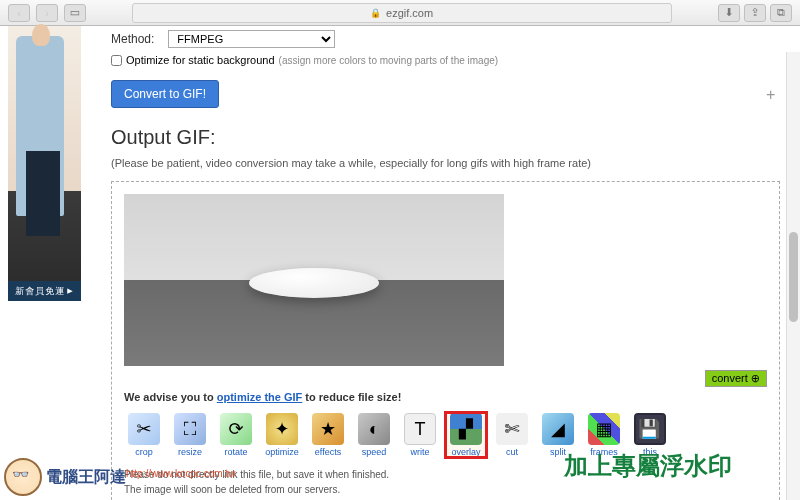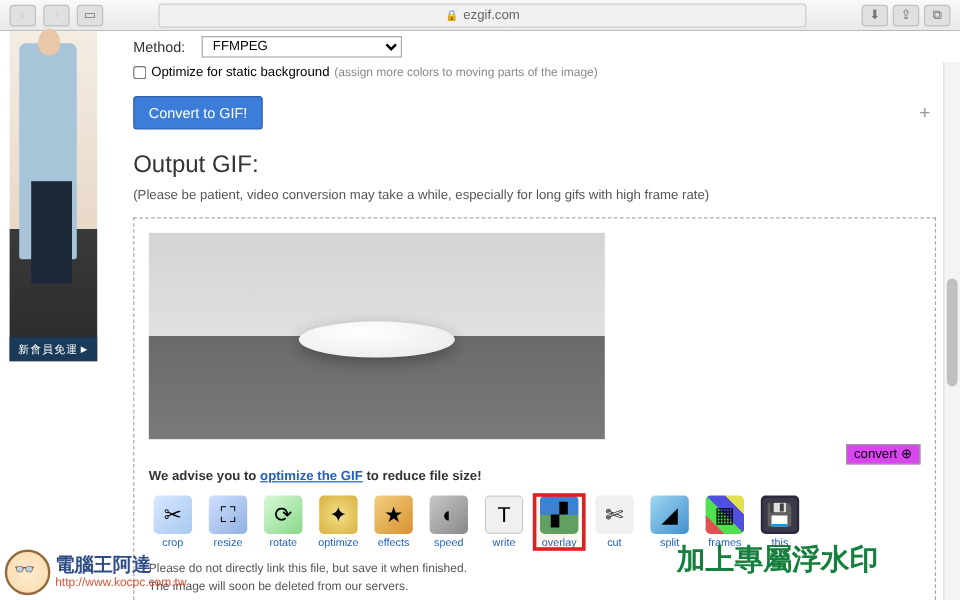--- a/index.html
+++ b/index.html
@@ -25,21 +25,21 @@
 .checkbox-row { display: flex; align-items: flex-end; gap: 4px; margin-top: 6px; font-size: 11px; }
 .checkbox-row input { width: 11px; height: 11px; }
 .checkbox-row .hint { color: #888; font-size: 10px; }
 .convert-btn { background: #3b7dd8; color: #fff; border: 1px solid #2d5fa8; padding: 6px 12px; border-radius: 3px; font-size: 12px; margin-top: 14px; cursor: pointer; }
 .output-title { font-size: 20px; font-weight: normal; margin-top: 18px; color: #333; }
 .patience { font-size: 11px; color: #555; margin-top: 8px; }
 .output-box { border: 1px dashed #aaa; margin-top: 12px; padding: 12px; background: #fff; }
 .gif-preview { width: 380px; height: 172px; background: linear-gradient(#d4d4d4 0%,#e0e0e0 50%,#6a6a6a 50%,#7a7a7a 100%); position: relative; margin: 0; }
 .gif-device { position: absolute; top: 52%; left: 50%; transform: translate(-50%,-50%); width: 130px; height: 30px; background: radial-gradient(ellipse at 40% 30%,#fff,#e8e8e8); border-radius: 50%; box-shadow: 0 4px 12px rgba(0,0,0,0.3); }
 .convert-small { text-align: right; margin-top: 4px; }
-.convert-small button { font-size: 11px; padding: 1px 6px; border: 1px solid #999; background: #d946ef; }
+.convert-small button { font-size: 11px; padding: 1px 6px; border: 1px solid #999; background: #84cc16; }
 .file-info { font-size: 11px; color: #333; margin-top: 2px; }
 .file-info b { font-weight: bold; }
 .advise { font-size: 11px; font-weight: bold; color: #333; margin-top: 4px; }
 .advise a { color: #2060c0; }
 .toolbar { display: flex; gap: 6px; margin-top: 10px; flex-wrap: wrap; }
 .tool { width: 40px; display: flex; flex-direction: column; align-items: center; gap: 2px; cursor: pointer; }
 .tool .ico { width: 32px; height: 32px; border-radius: 4px; display: flex; align-items: center; justify-content: center; font-size: 18px; }
 .tool .lbl { font-size: 9px; color: #2060c0; }
 .tool.highlighted { outline: 3px solid #e02020; outline-offset: -1px; background: #fff8f0; }
 .ico-crop { background: linear-gradient(135deg,#d8e8ff,#a8c8f0); }
@@ -52,21 +52,21 @@
 .ico-overlay { background: linear-gradient(#4080d0 50%,#60a060 50%); }
 .ico-cut { background: #f0f0f0; }
 .ico-split { background: linear-gradient(135deg,#a0d8f0,#4090d0); }
 .ico-frames { background: linear-gradient(45deg,#e05050 25%,#50e050 25% 50%,#5050e0 50% 75%,#e0e050 75%); }
 .ico-save { background: #3a3a4a; border: 2px solid #2a2a3a; }
 .footer-notes { font-size: 10px; color: #555; margin-top: 10px; line-height: 1.5; }
 .annotation { position: absolute; right: 68px; bottom: 18px; font-size: 24px; color: #15803d; font-weight: bold; font-family: "Microsoft JhengHei", sans-serif; }
 .watermark { position: absolute; left: 4px; bottom: 4px; display: flex; align-items: center; gap: 4px; opacity: 0.9; }
 .watermark .face { width: 38px; height: 38px; background: radial-gradient(#ffe8c8,#f8d8a8); border-radius: 50%; border: 2px solid #8a5a2a; position: relative; }
 .watermark .face::before { content:'👓'; position:absolute; top:6px; left:6px; font-size:14px; }
-.watermark .txt { display: flex; flex-direction: column; line-height: 1.1; }
+.watermark .txt { display: flex; flex-direction: row; line-height: 1.1; }
 .watermark .zh { font-size: 16px; color: #1a3a7a; font-weight: bold; font-family: "Microsoft JhengHei", sans-serif; }
 .watermark .url { font-size: 10px; color: #d84020; }
 .scrollbar { position: absolute; right: 0; top: 26px; bottom: 0; width: 14px; background: #f4f4f4; border-left: 1px solid #ddd; }
 .scroll-thumb { position: absolute; left: 2px; right: 2px; top: 180px; height: 90px; background: #c0c0c0; border-radius: 5px; }
 .plus-icon { position: absolute; right: 18px; top: 60px; width: 16px; height: 16px; color: #999; font-size: 16px; }
 </style>
 </head>
 <body>
 
 <div class="browser-chrome">

